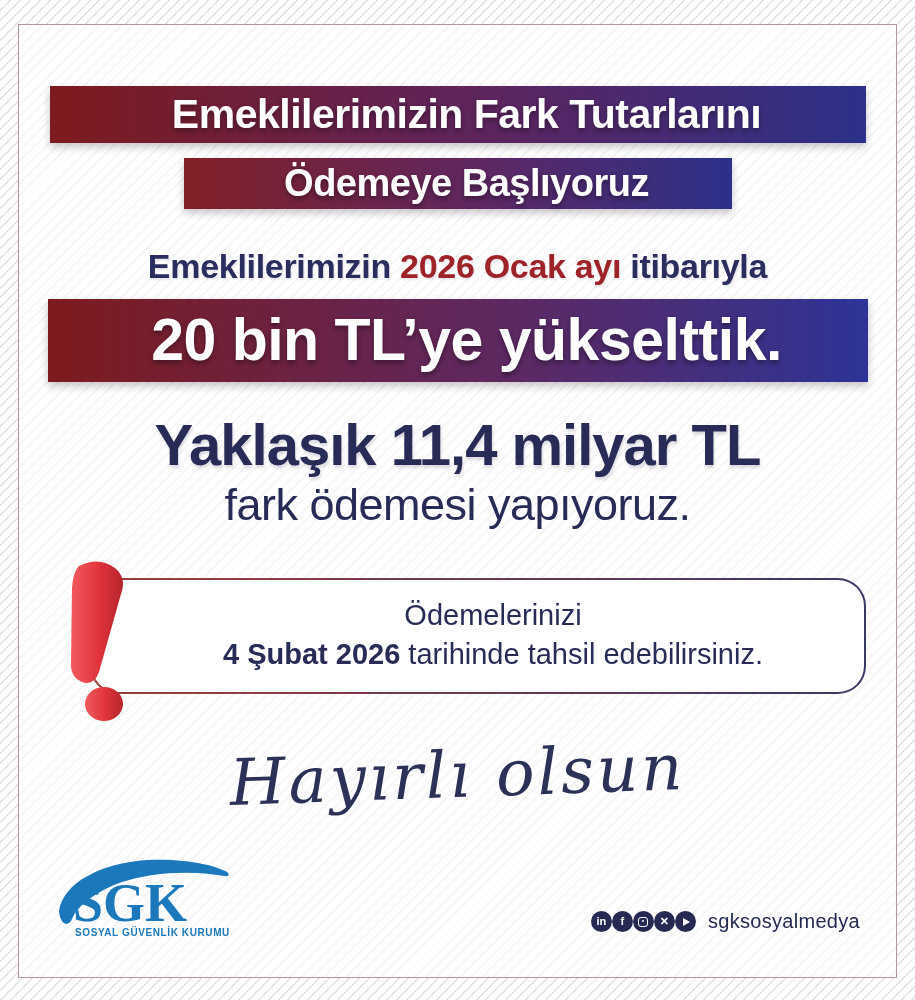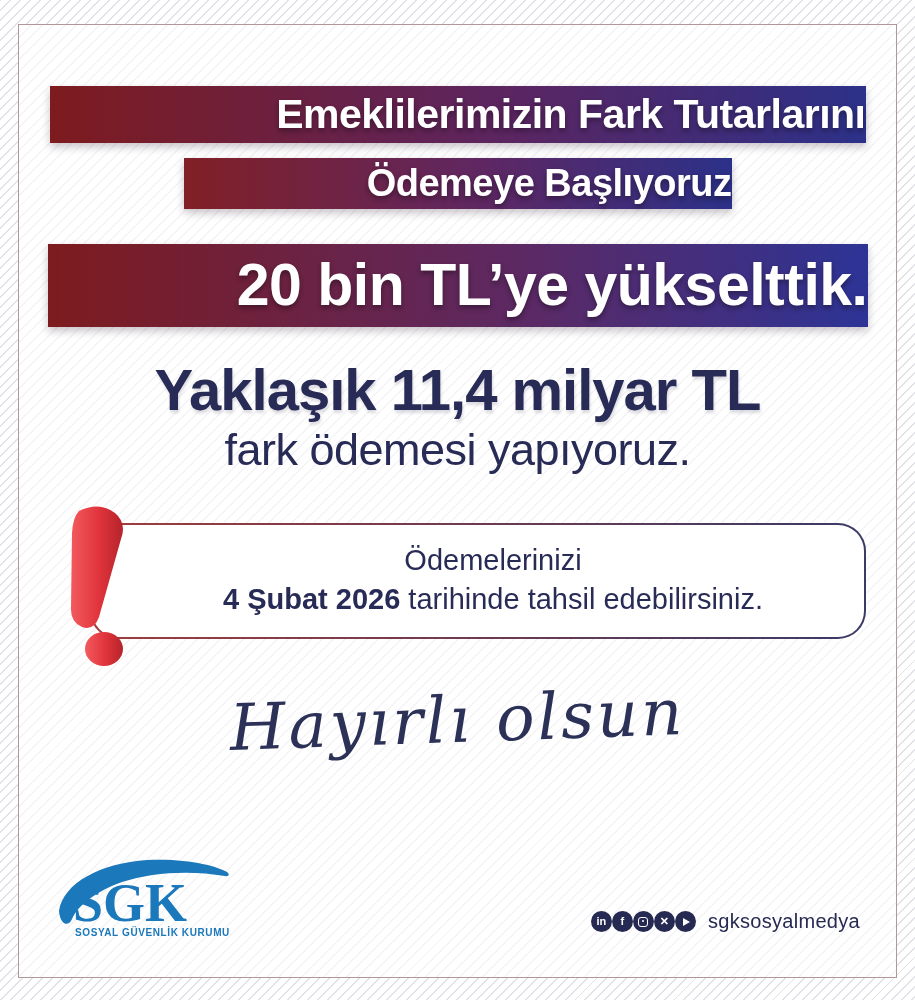--- a/index.html
+++ b/index.html
@@ -11,21 +11,21 @@
       #ffffff;
   }
   .card {
     position:absolute; left:18px; top:24px; width:879px; height:954px;
     border:1px solid #b2969a;
     background:
       repeating-linear-gradient(135deg, rgba(205,205,215,0.22) 0 1.4px, transparent 1.4px 8px),
       #ffffff;
   }
   .banner {
-    color:#ffffff; font-weight:bold; text-align:right;
+    color:#ffffff; font-weight:bold; text-align:center;
     text-shadow:0 3px 5px rgba(20,10,20,0.45);
     letter-spacing:-0.5px;
     box-shadow:0 4px 8px rgba(40,20,40,0.25);
     padding-left:18px;
   }
   .banner-1 {
     margin:61px auto 0 auto; width:816px; height:57px;
     font-size:41px; line-height:57px;
     background:linear-gradient(90deg,#7d1b1e 0%, #5c2560 55%, #2c3189 100%);
   }
@@ -96,20 +96,21 @@
 <div class="card">
 
   <div class="banner banner-1">
     <span>Emeklilerimizin Fark Tutarlarını</span>
   </div>
   <div class="banner banner-2">
     <span>Ödemeye Başlıyoruz</span>
   </div>
 
   <div class="intro">
+    <div><span>Emeklilerimizin </span><span class="accent">2026 Ocak ayı</span><span> itibarıyla</span></div>
   </div>
 
   <div class="banner banner-3">
     <span>20 bin TL’ye yükselttik.</span>
   </div>
 
   <div class="amount-1">Yaklaşık 11,4 milyar TL</div>
   <div class="amount-2">fark ödemesi yapıyoruz.</div>
 
   <div class="callout-wrap">

